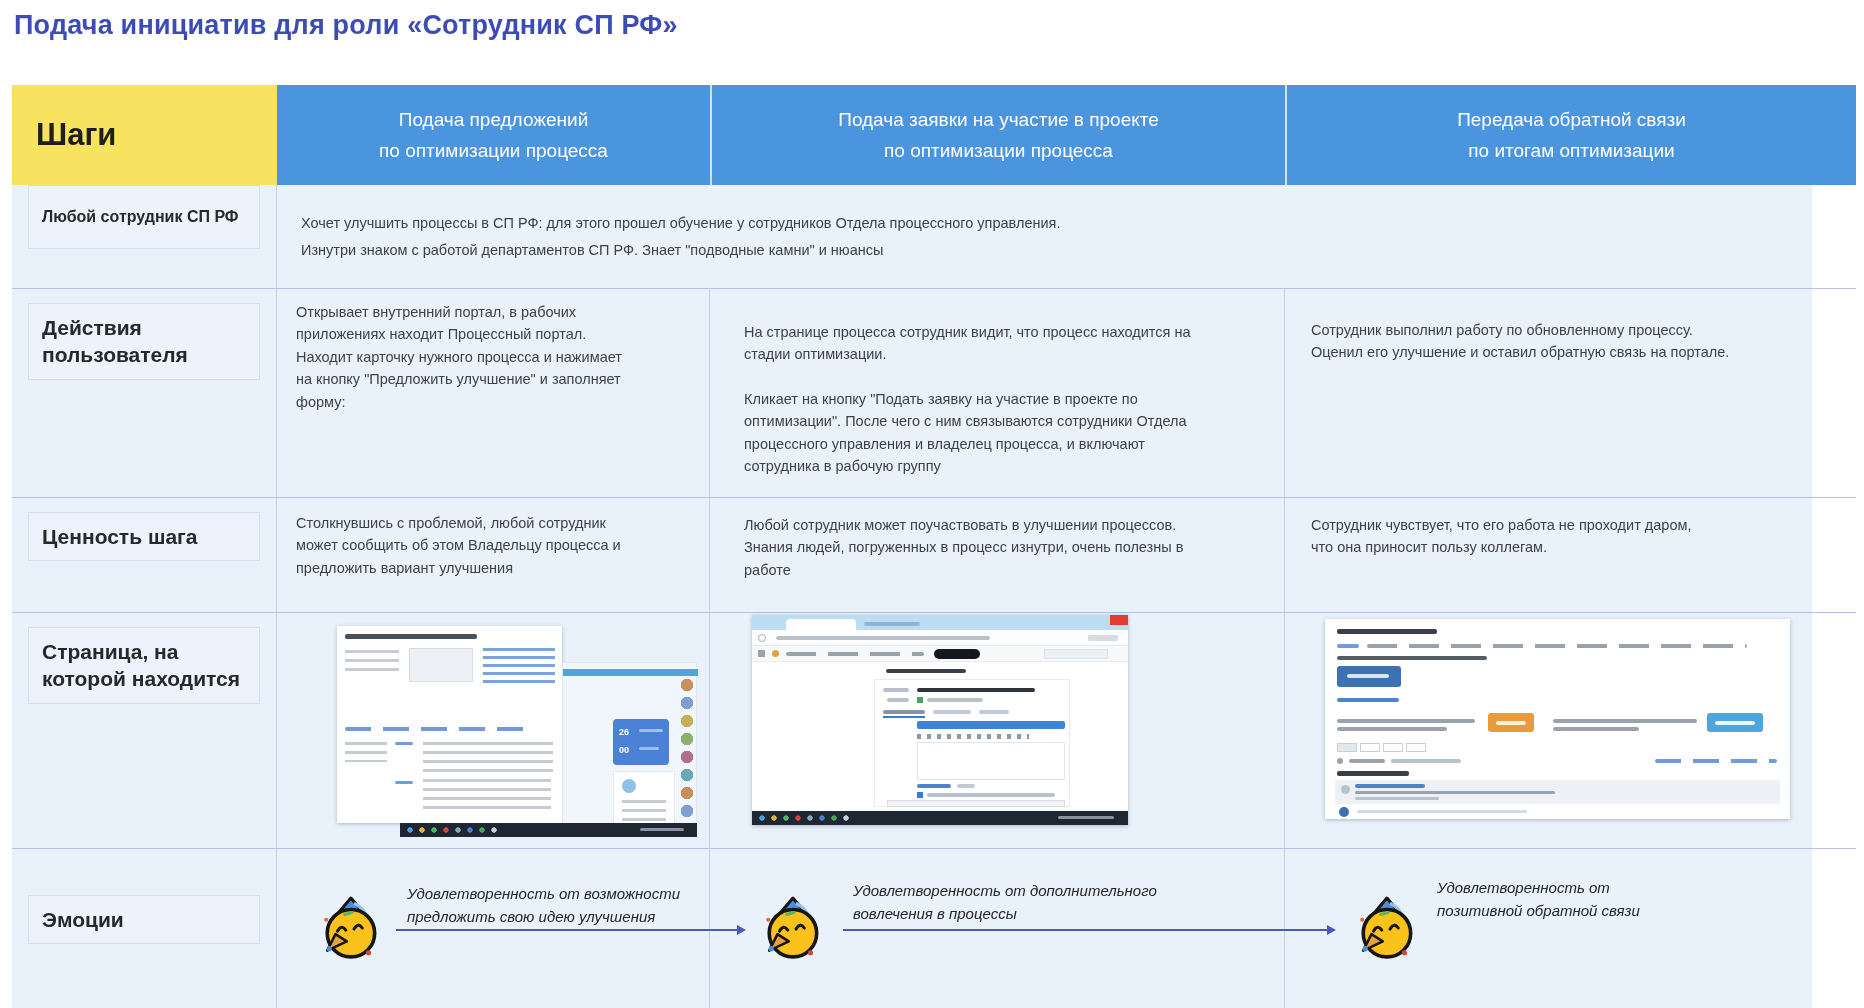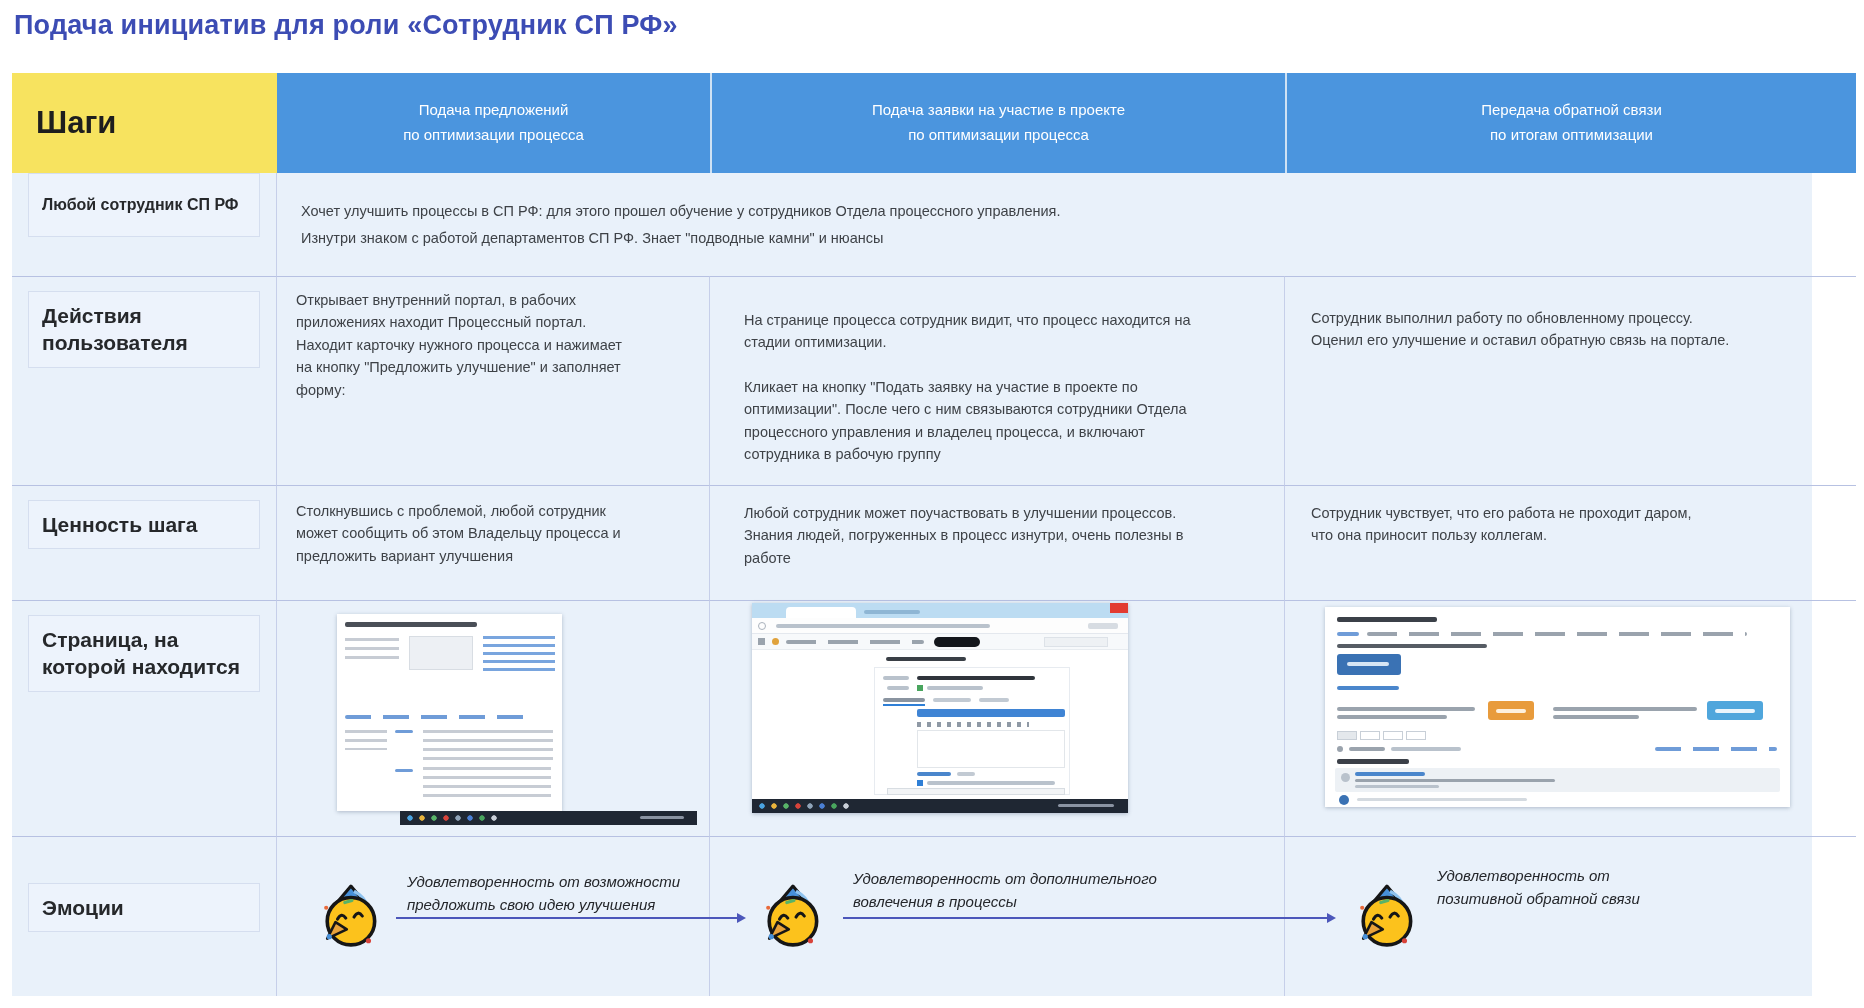--- a/index.html
+++ b/index.html
@@ -2,30 +2,30 @@
 <html lang="ru"><head>
 <meta charset="utf-8">
 <style>
   * { box-sizing: border-box; }
   html,body { margin:0; padding:0; background:#fff; }
   body { font-family:"Liberation Sans", sans-serif; }
   .canvas { position:relative; width:1864px; height:1008px; background:#fff; overflow:hidden; }
 
   .title { position:absolute; left:14px; top:10px; font-size:27px; font-weight:bold; color:#3c4cb4; letter-spacing:.2px; }
 
-  .jmap { position:absolute; left:12px; top:73px; width:1800px; height:923px;
+  .jmap { position:absolute; left:12px; top:85px; width:1800px; height:923px;
           display:grid; grid-template-columns:265px 433px 575px 571px;
           grid-template-rows:100px 103px 209px 115px 236px 160px;
           background:#e9f1fa; }
 
   
   .hd-steps { background:#f7e35f; display:flex; align-items:center; padding-left:24px; }
   .hd-steps span { font-size:31px; font-weight:bold; color:#1e1e1e; }
   .hd-col { background:#4b95de; color:#fff; display:flex; align-items:center; justify-content:center; text-align:center; }
-  .hd-col span { font-size:15px; line-height:1.65; white-space:pre-line; }
+  .hd-col span { font-size:19px; line-height:1.65; white-space:pre-line; }
   .hd-col.sep { border-left:2px solid #cfe2f4; }
 
   
   .c { position:relative; }
   .ht { border-top:1px solid #b7c1e2; }
   .vr { border-right:1px solid #c6cfe9; }
 
   .lbl { margin:14px 16px 0 16px; background:#edf3fc; border:1px solid #d5deef; padding:10px 13px;
          font-weight:bold; color:#26282b; font-size:21px; line-height:1.3; }
   .lbl-sm { font-size:16px; min-height:64px; display:flex; align-items:center; margin-top:0; }
@@ -161,20 +161,34 @@
           <div class="el g-gray" style="left:8px; top:24px; width:54px; height:27px;"></div>
           <div class="el" style="left:72px; top:22px; width:64px; height:34px; background:#edf0f4; border:1px solid #d8dde3;"></div>
           <div class="el g-blue" style="left:146px; top:22px; width:72px; height:37px;"></div>
           <div class="el seg-blue bar" style="left:8px; top:101px; width:180px; height:4px;"></div>
           <div class="el g-gray" style="left:8px; top:116px; width:42px; height:20px;"></div>
           <div class="el bar" style="left:58px; top:116px; width:18px; height:3px; background:#6f9cd8;"></div>
           <div class="el g-gray" style="left:86px; top:116px; width:130px; height:30px;"></div>
           <div class="el bar" style="left:58px; top:155px; width:18px; height:3px; background:#6f9cd8;"></div>
           <div class="el g-gray" style="left:86px; top:153px; width:128px; height:36px;"></div>
         </div>
+        <div class="win" style="left:225px; top:36px; width:135px; height:170px; background:#f0f6fb; box-shadow:none; border:1px solid #dfe8f2;">
+          <div class="el" style="left:0; top:6px; width:135px; height:7px; background:#4da6dc;"></div>
+          <div class="el bar" style="left:50px; top:56px; width:56px; height:46px; background:#4b82d6; border-radius:4px;">
+            <span class="stat-num" style="left:6px; top:9px;">26</span>
+            <span class="stat-num" style="left:6px; top:27px;">00</span>
+            <div class="el bar" style="left:26px; top:10px; width:24px; height:3px; background:#9cc0ee;"></div>
+            <div class="el bar" style="left:26px; top:28px; width:20px; height:3px; background:#9cc0ee;"></div>
+          </div>
+          <div class="el" style="left:50px; top:108px; width:62px; height:58px; background:#fff; border:1px solid #e2e9f1;">
+            <div class="el" style="left:8px; top:7px; width:14px; height:14px; border-radius:50%; background:#8fc0e8;"></div>
+            <div class="el g-gray" style="left:8px; top:28px; width:44px; height:22px;"></div>
+          </div>
+          <div class="avatars" style="left:117px; top:14px; height:150px;"></div>
+        </div>
         <div class="taskbar" style="left:63px; top:197px; width:297px; height:14px;">
           <div class="dots" style="left:4px; top:1px; width:100px; height:12px;"></div>
           <div class="el bar" style="left:240px; top:5px; width:44px; height:3px; background:#8a93a2;"></div>
         </div>
       </div>
     </div>
 
     <div class="c ht vr">
       <div class="shot win" style="left:42px; top:2px; width:376px; height:210px;">
         <div class="el" style="left:0; top:0; width:376px; height:15px; background:#bcdcf2;">

